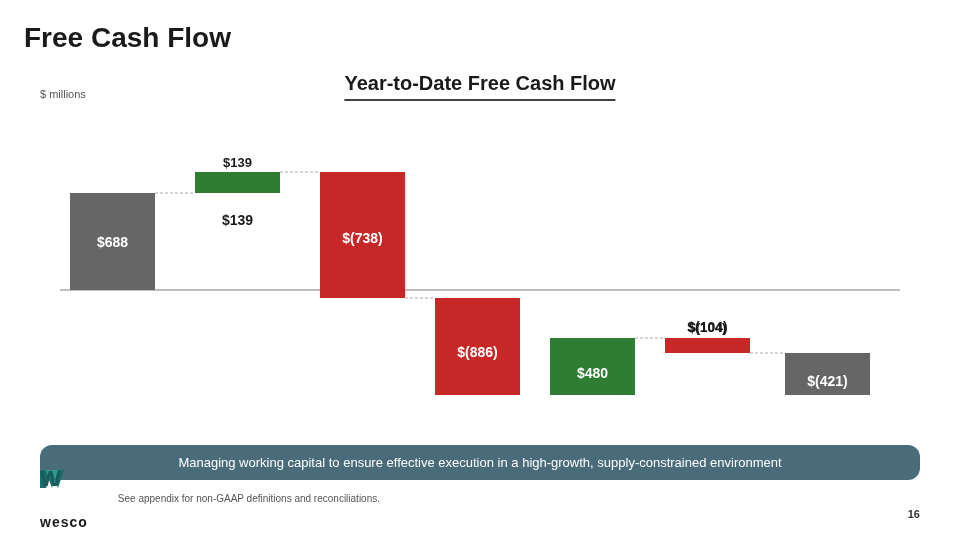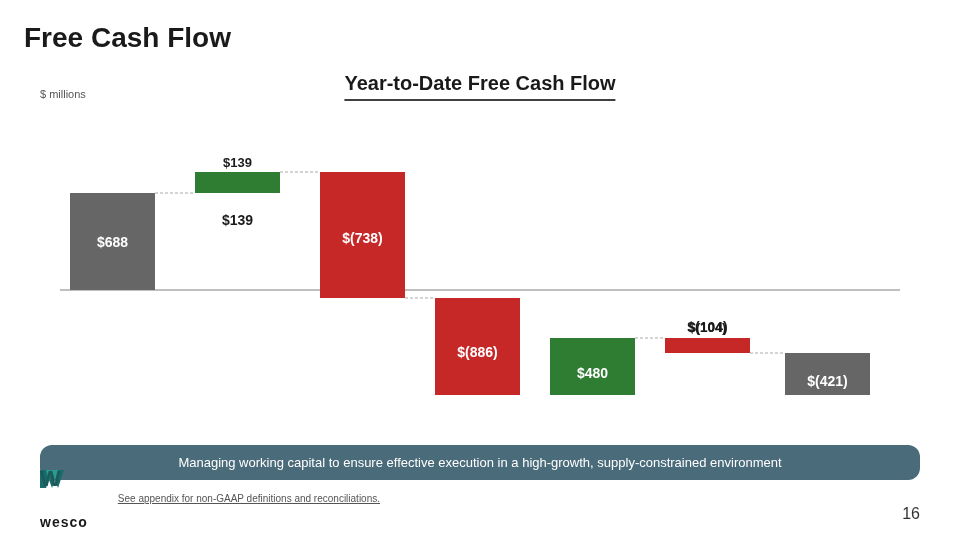--- a/index.html
+++ b/index.html
@@ -90,27 +90,26 @@
       color: #1a1a1a;
       letter-spacing: 1px;
       margin-top: 24px;
     }
 
     .footer-note {
       font-size: 10px;
       color: #555;
       flex: 1;
       padding-left: 20px;
-      text-decoration: underline;
     }
 
     .page-number {
-      font-size: 16px;
+      font-size: 11px;
       color: #333;
-      font-weight: 400;
+      font-weight: 700;
       margin-top: 32px;
     }
   </style>
 </head>
 <body>
 
 <div class="page-title">Free Cash Flow</div>
 
 <div class="chart-title">Year-to-Date Free Cash Flow</div>
 

